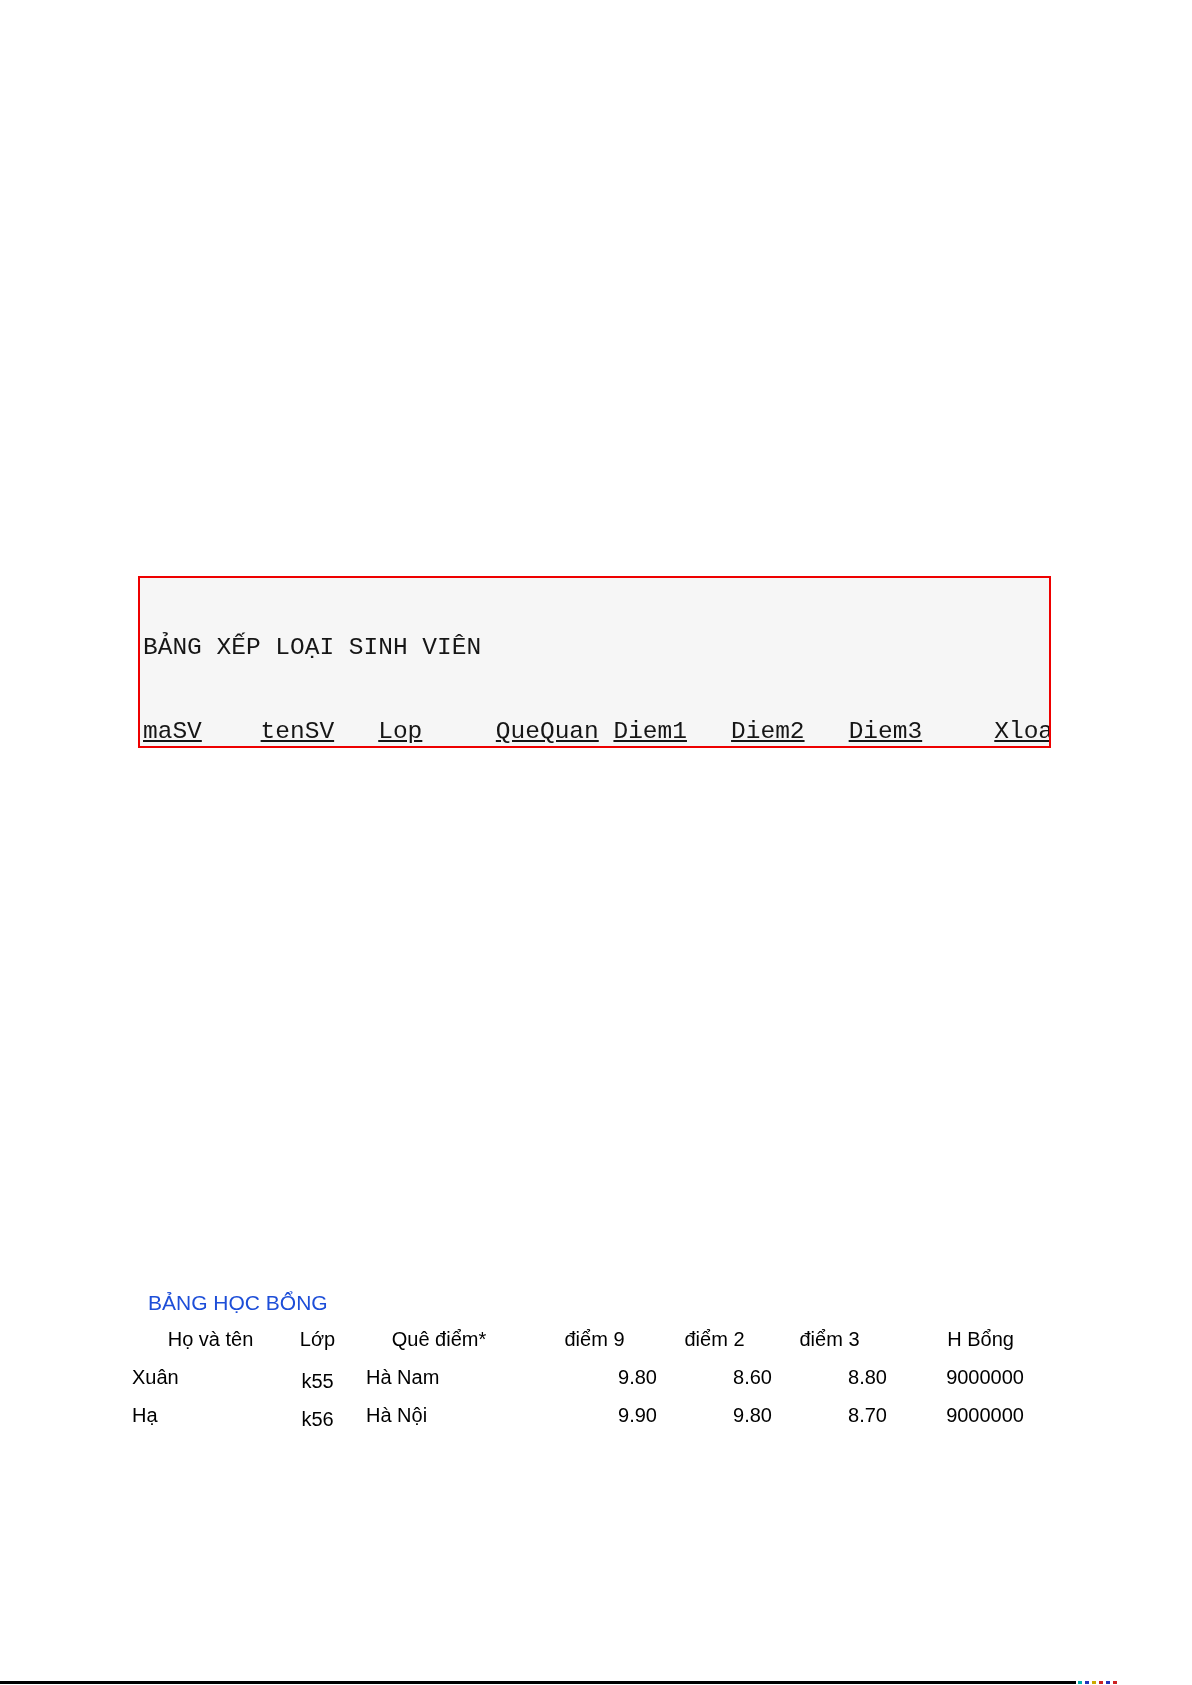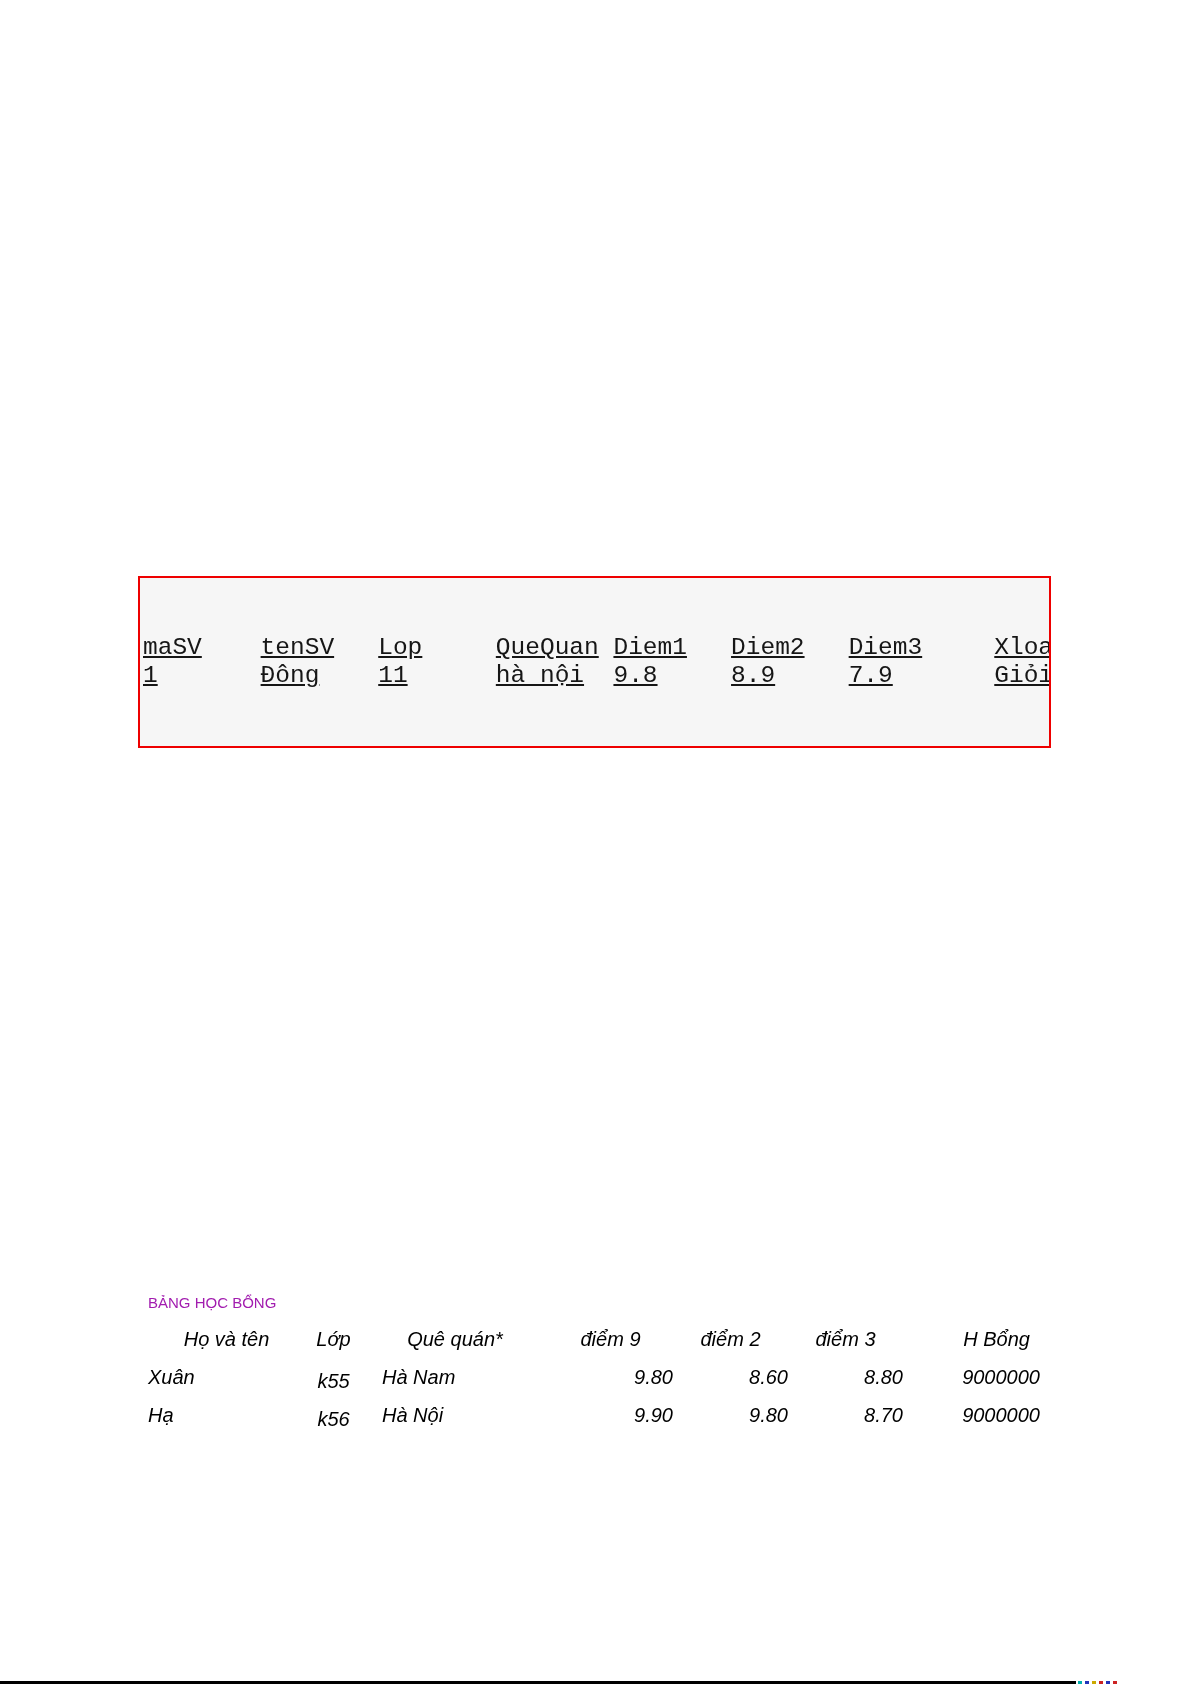--- a/index.html
+++ b/index.html
@@ -28,33 +28,32 @@
     overflow: hidden;
   }
   .mono-line { height: 28px; }
   .mcell { display: inline-block; width: 8ch; text-decoration: underline; }
   .mcell.last { width: auto; margin-left: 28px; }
 
   
   .s-title {
     position: absolute;
     left: 148px; top: 1291px;
-    font-size: 15px;
+    font-size: 21px;
     line-height: 24px;
-    color: #a21caf;
+    color: #1d4ed8;
   }
   .s-grid {
     position: absolute;
-    left: 148px; top: 1320px;
+    left: 132px; top: 1320px;
     display: grid;
     grid-template-columns: 157px 57px 186px 125px 115px 115px 137px;
     grid-auto-rows: 38px;
     font-size: 20px;
     color: #000000;
-    font-style: italic;
   }
   .scell { display: flex; align-items: center; white-space: nowrap; }
   .scell.th { justify-content: center; }
   .scell.td.c0 { justify-content: flex-start; }
   .scell.td.c1 { justify-content: center; margin-top: 8px; }
   .scell.td.c2 { justify-content: flex-start; padding-left: 20px; }
   .scell.td.c3, .scell.td.c4, .scell.td.c5, .scell.td.c6 { justify-content: flex-end; }
   .scell.th.c6 { justify-content: flex-end; padding-right: 10px; }
 
   
@@ -68,28 +67,29 @@
     position: absolute;
     left: 1078px; top: 1681px;
     display: flex; gap: 3px;
   }
   .watermark span { width: 4px; height: 3px; display: block; }
 </style>
 </head>
 <body>
 
 <div class="mono-box" style="border-color: rgb(238, 0, 0); background: rgb(246, 246, 246);">
+  <div class="mono-line">BẢNG XẾP LOẠI SINH VIÊN</div>
   <div><div class="mono-line"><span class="mcell">maSV</span><span class="mcell">tenSV</span><span class="mcell">Lop</span><span class="mcell">QueQuan</span><span class="mcell">Diem1</span><span class="mcell">Diem2</span><span class="mcell">Diem3</span><span class="mcell last">Xloai</span></div><div class="mono-line"><span class="mcell">1</span><span class="mcell">Đông</span><span class="mcell">11</span><span class="mcell">hà nội</span><span class="mcell">9.8</span><span class="mcell">8.9</span><span class="mcell">7.9</span><span class="mcell last">Giỏi</span></div></div>
 </div>
 
 <div class="s-title">BẢNG HỌC BỔNG</div>
 <div class="s-grid">
     <div class="scell th c0">Họ và tên</div>
     <div class="scell th c1">Lớp</div>
-    <div class="scell th c2">Quê quán*</div>
+    <div class="scell th c2">Quê điểm*</div>
     <div class="scell th c3">điểm 9</div>
     <div class="scell th c4">điểm 2</div>
     <div class="scell th c5">điểm 3</div>
     <div class="scell th c6">H Bổng</div>
     <div class="scell td c0">Xuân</div>
     <div class="scell td c1">k55</div>
     <div class="scell td c2">Hà Nam</div>
     <div class="scell td c3">9.80</div>
     <div class="scell td c4">8.60</div>
     <div class="scell td c5">8.80</div>

